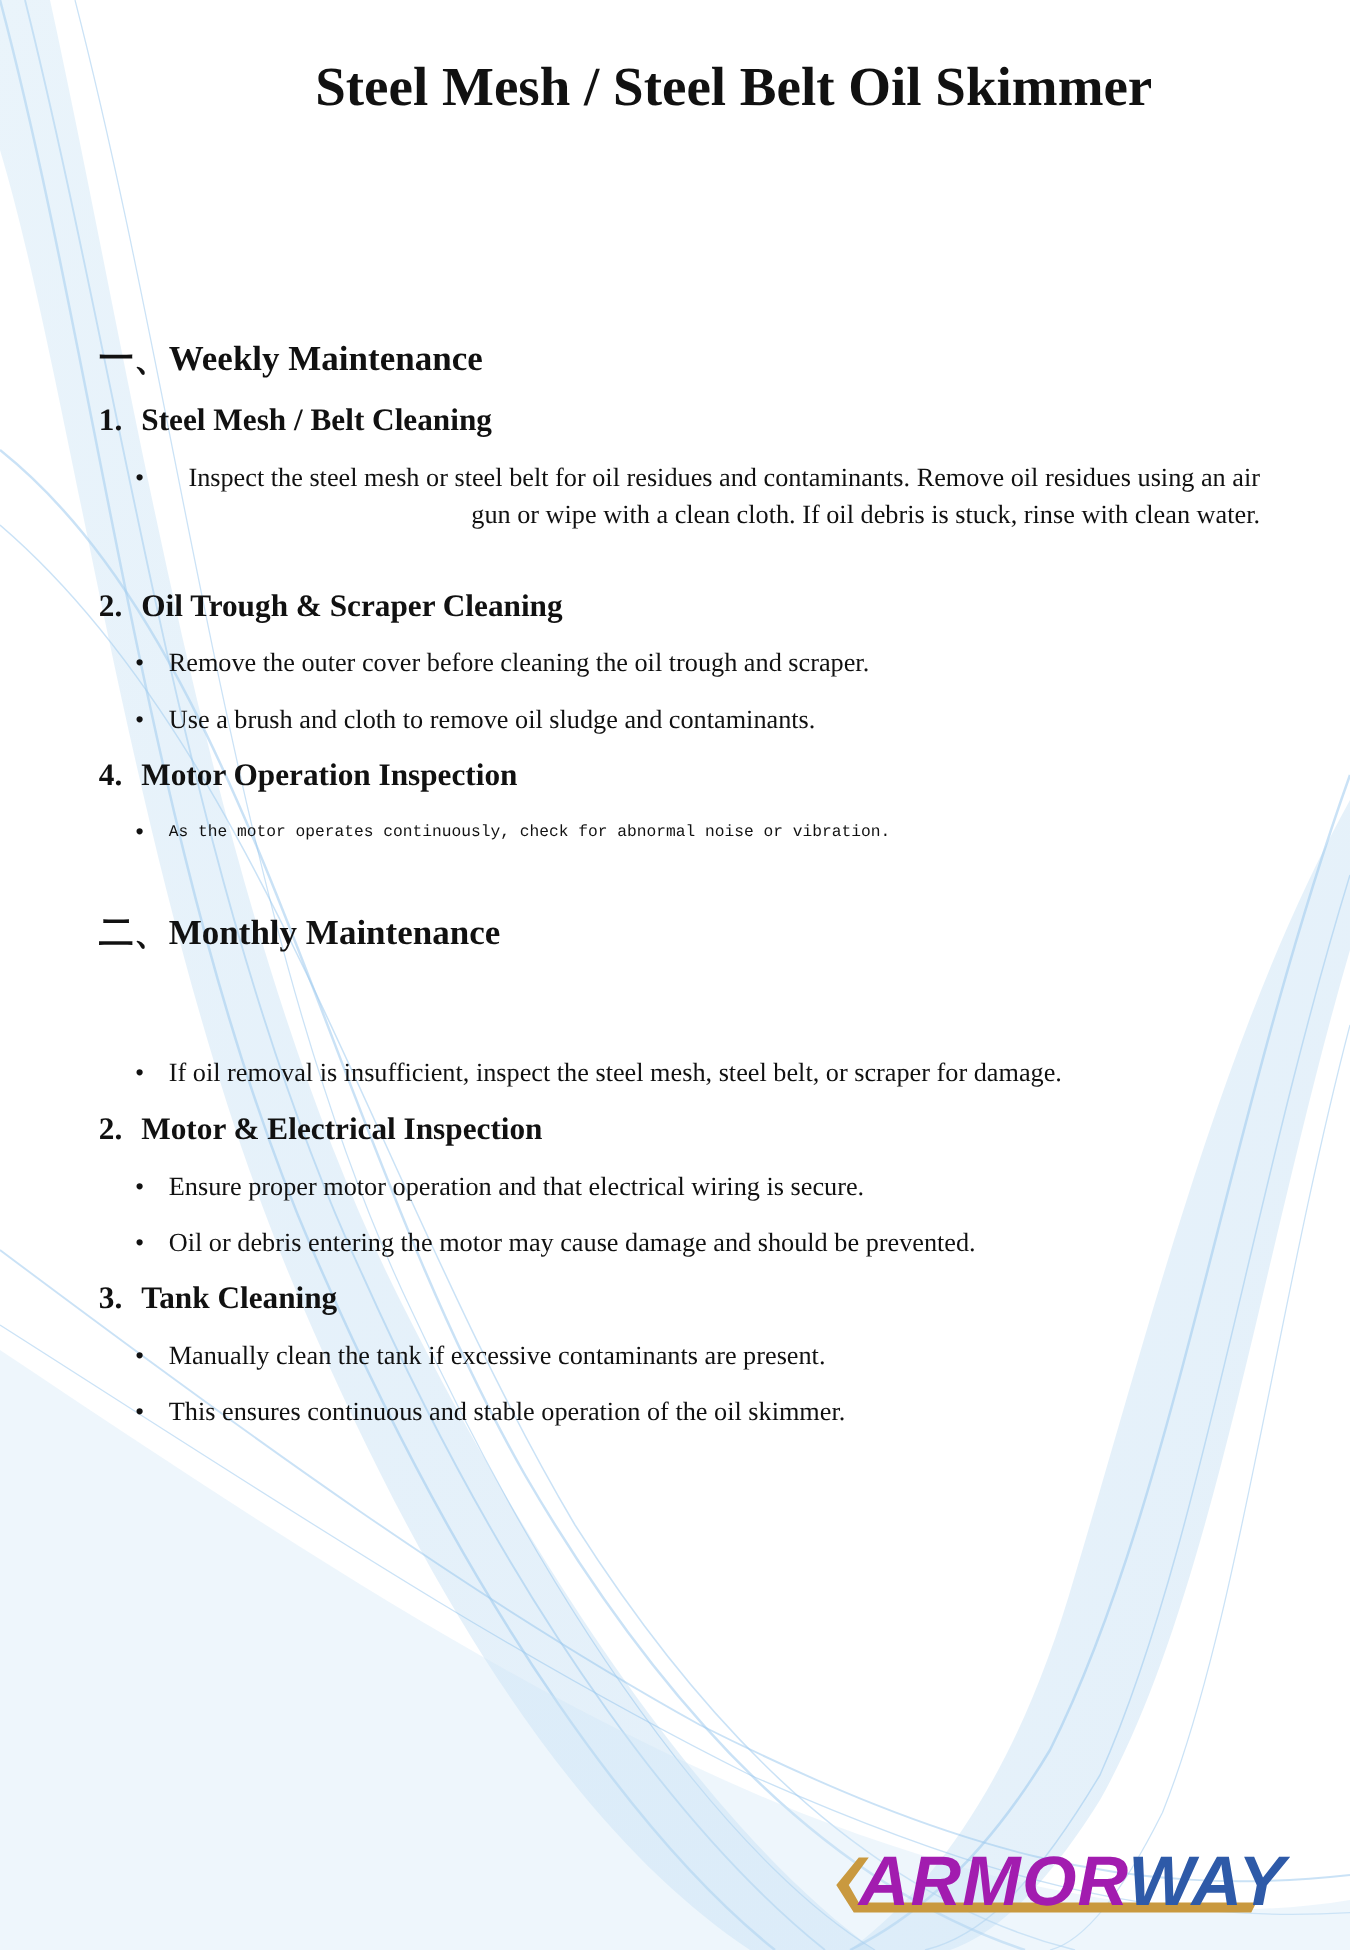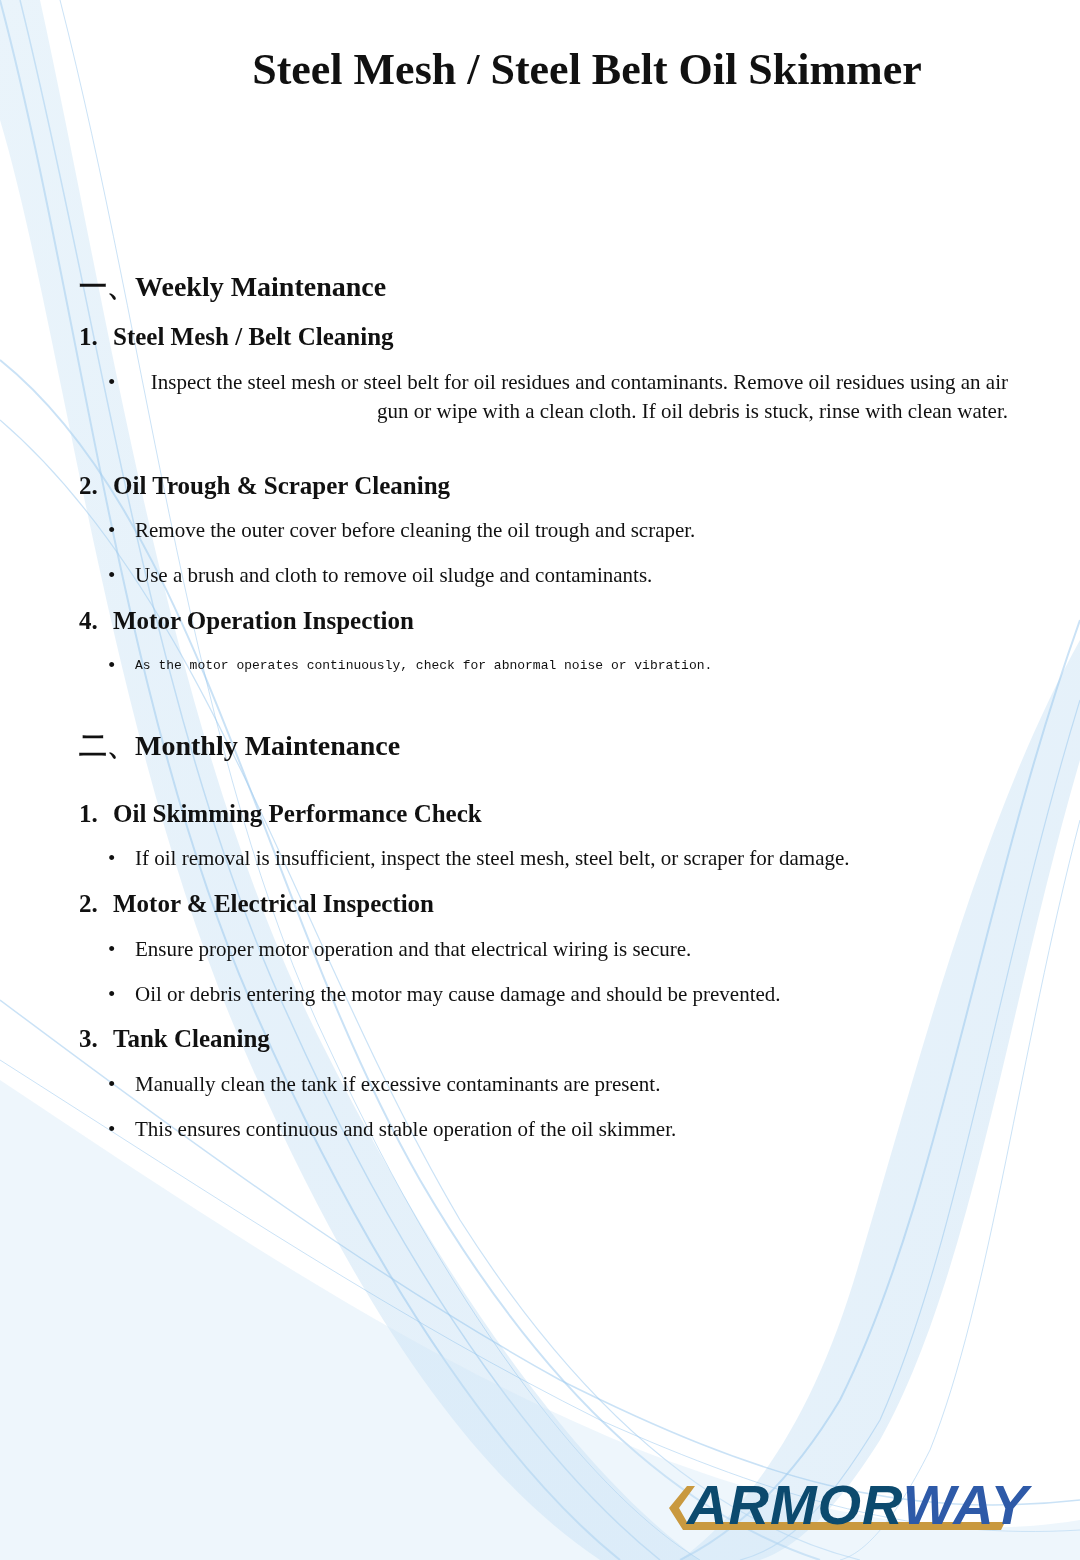--- a/index.html
+++ b/index.html
@@ -33,21 +33,21 @@
   .bullet .txt { display: block; margin-left: 27px; text-align: right; }
   .sans { font-family: Liberation Mono, monospace; font-size: 13px; }
   .logo {
     position: absolute; left: 665px; top: 1478px; width: 405px; height: 60px;
   }
   .logo-text {
     position: absolute; left: 22px; top: -6px;
     font-family: "Liberation Sans", sans-serif; font-style: italic; font-weight: bold;
     font-size: 56px; letter-spacing: 1px;
   }
-  .logo-a { color: #0c4a6e; }
+  .logo-a { color: #a21caf; }
   .logo-b { color: #2e5aa8; }
 </style>
 </head>
 <body>
 
 <svg class="bg" width="1080" height="1560" viewBox="0 0 1080 1560">
   <defs>
     <linearGradient id="g1" x1="0" y1="0" x2="1" y2="1">
       <stop offset="0" stop-color="#bcdcf2" stop-opacity="0.9"></stop>
       <stop offset="1" stop-color="#7fb8e6" stop-opacity="0.6"></stop>
@@ -102,23 +102,20 @@
   </h4>
   <p class="bullet" style="top:651px;">
     <span class="dot">•</span>
     <span class="txt sans">As the motor operates continuously, check for abnormal noise or vibration.</span>
   </p>
 
   <h3 class="section-heading" style="top:727px;">
     <span class="num">二、</span><span>Monthly Maintenance</span>
   </h3>
 
-  <h4 class="item-heading" style="top:800px;">
-    <span class="idx">1.</span><span>Oil Skimming Performance Check</span>
-  </h4>
   <p class="bullet" style="top:844px;">
     <span class="dot">•</span>
     <span class="txt">If oil removal is insufficient, inspect the steel mesh, steel belt, or scraper for damage.</span>
   </p>
 
   <h4 class="item-heading" style="top:890px;">
     <span class="idx">2.</span><span>Motor &amp; Electrical Inspection</span>
   </h4>
   <p class="bullet" style="top:935px;">
     <span class="dot">•</span>

